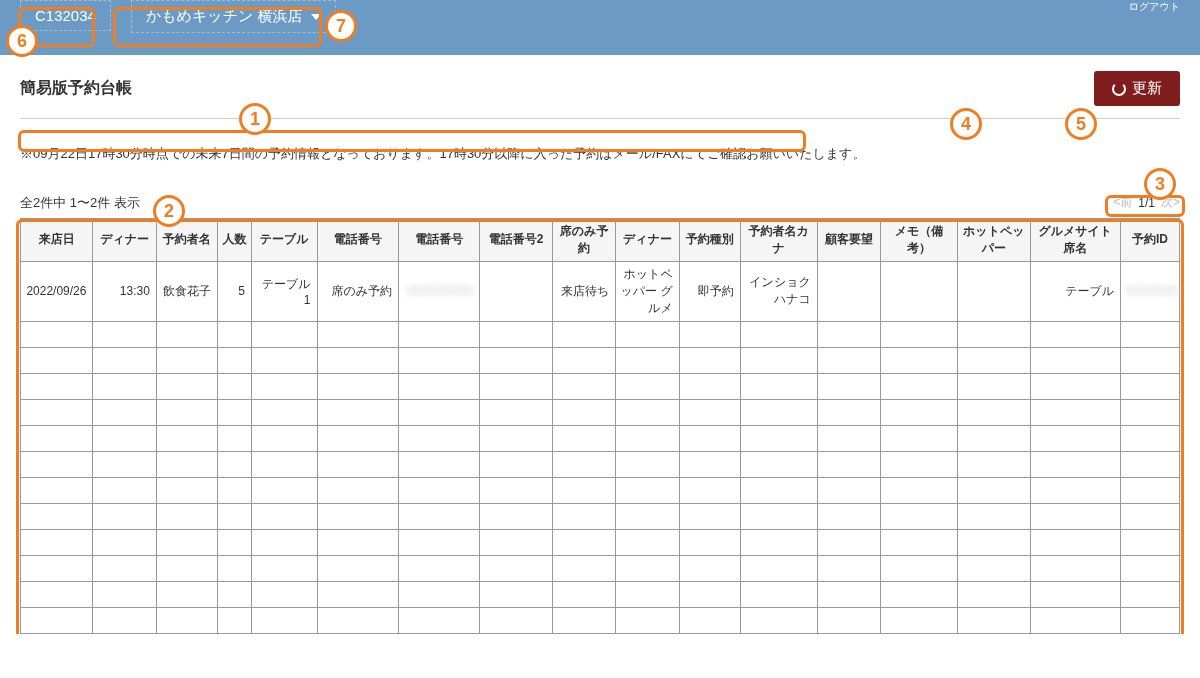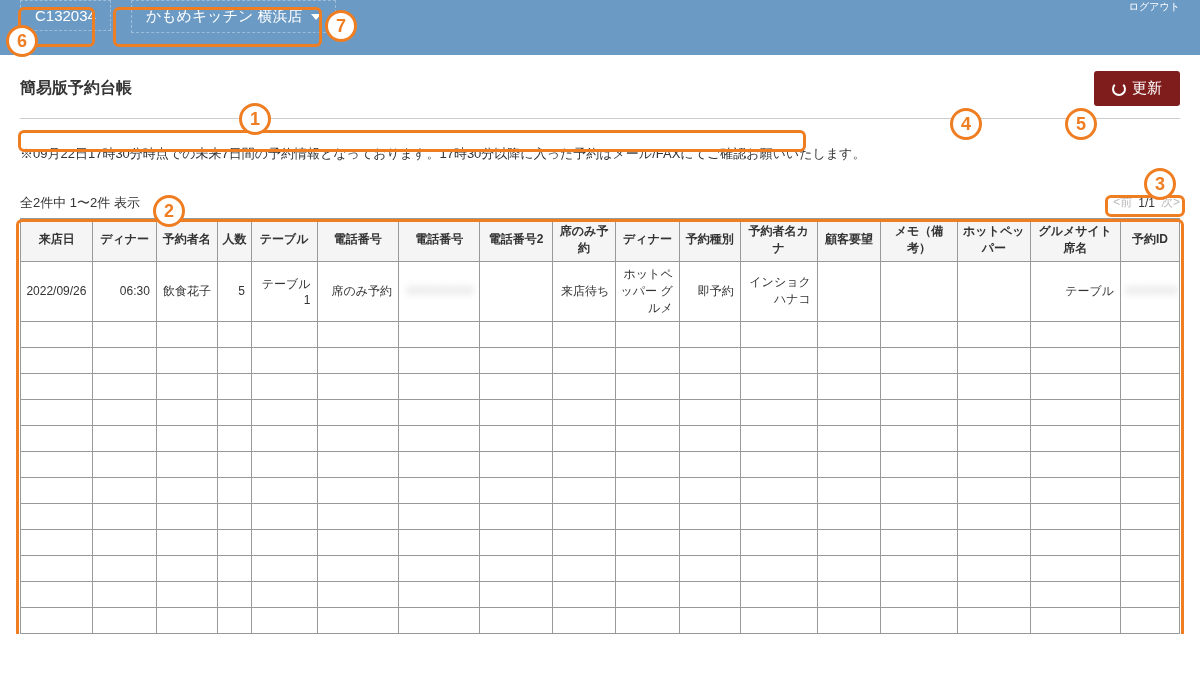--- a/index.html
+++ b/index.html
@@ -268,21 +268,21 @@
             <th>顧客要望</th>
             <th>メモ（備考）</th>
             <th>ホットペッパー</th>
             <th>グルメサイト席名</th>
             <th>予約ID</th>
           </tr>
         </thead>
         <tbody id="tbody">
             <tr>
               <td>2022/09/26</td>
-              <td>06:30</td>
+              <td>13:30</td>
               <td>飲食花子</td>
               <td>5</td>
               <td>テーブル1</td>
               <td>席のみ予約</td>
               <td class="blur">0000000000</td>
               <td></td>
               <td>来店待ち</td>
               <td>ホットペッパー グルメ</td>
               <td>即予約</td>
               <td>インショクハナコ</td>

